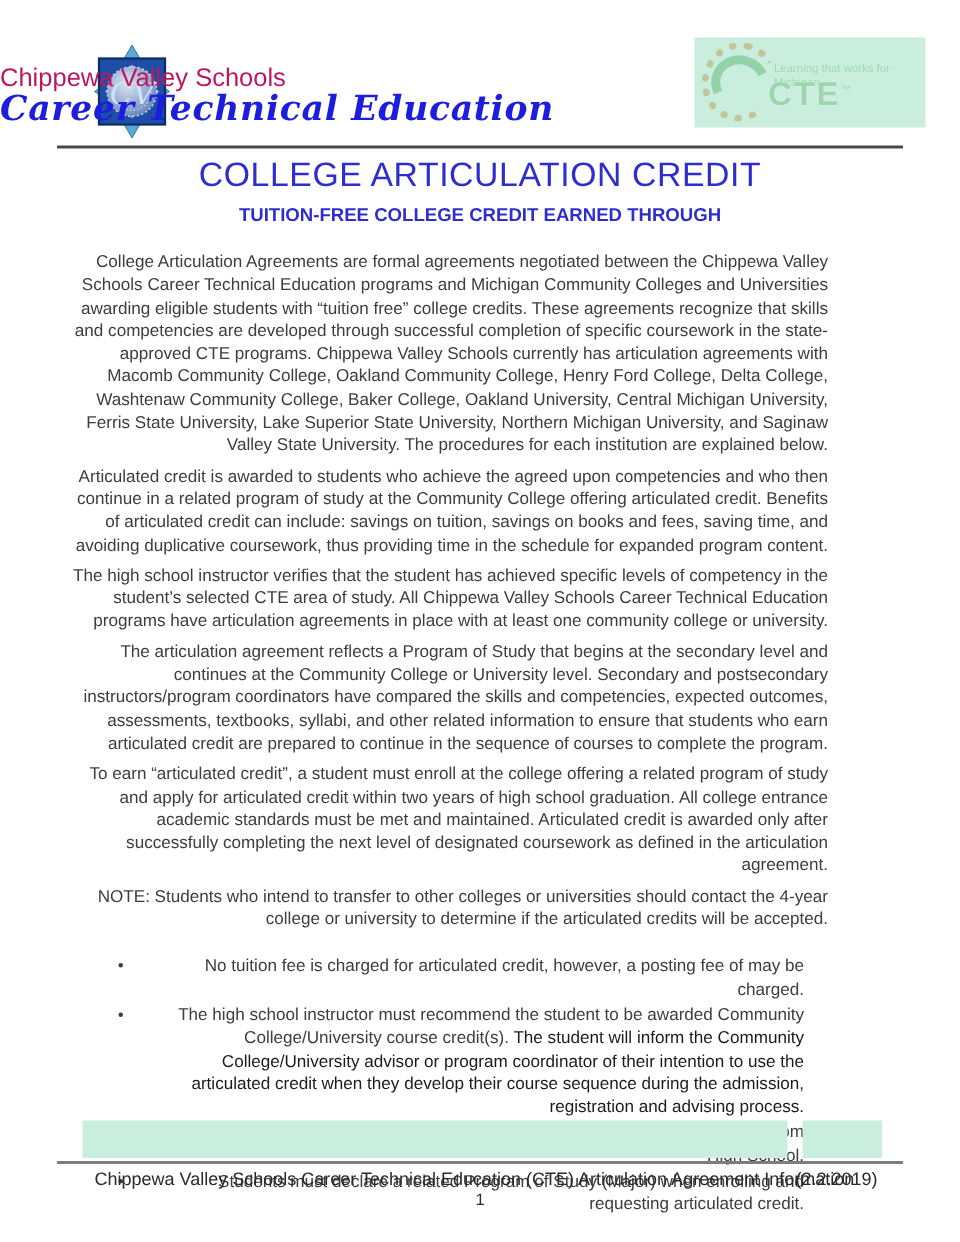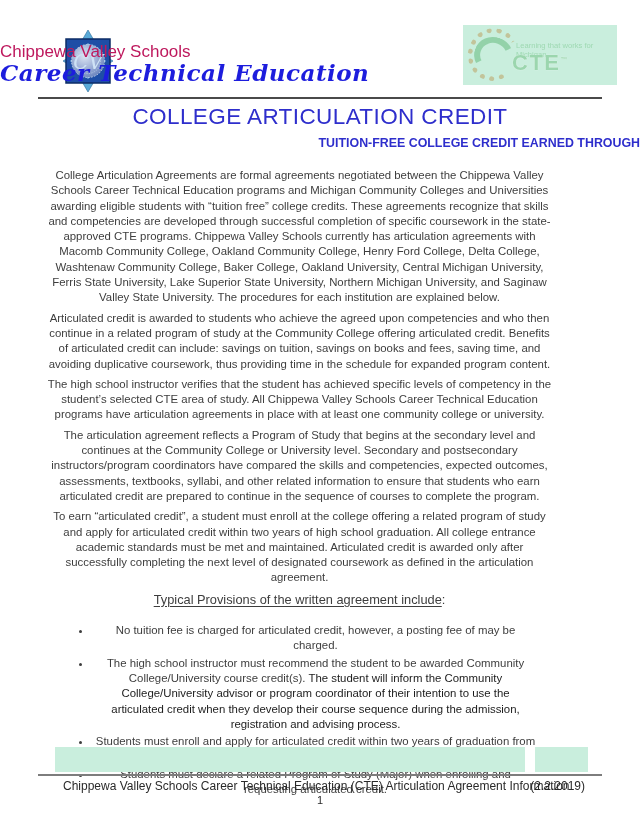--- a/index.html
+++ b/index.html
@@ -59,26 +59,26 @@
   
   .title-block { position:absolute; top:104px; left:0; right:0; text-align:center; }
   .doc-title {
     font-size:22.5px; color:var(--accent-blue, #2e2ecc);
     letter-spacing:0.4px;
   }
   .doc-subtitle {
     font-size:12.4px; font-weight:bold; color:var(--accent-blue, #2e2ecc);
     margin-top:2px;
   }
-  .doc-subtitle.first { margin-top:6px;text-align:right; }
+  .doc-subtitle.first { margin-top:6px; }
   
   .body-col {
     position:absolute; top:168px; left:47px; width:505px;
     font-size:11.4px; line-height:15.3px; color:var(--body-text, #3d3d3d);
-    text-align:center;
+    text-align:right;
   }
   .body-col p { margin:0 0 5px 0; }
   .prov-heading { font-size:12.8px; margin:6px 0 4px 0; }
   .prov-heading .u { text-decoration:underline; text-underline-offset:2px; }
   .body-col ul { margin:16px; padding-left:29px; }
   .body-col li { margin-bottom:2px; padding-left:3px; }
   .emph { color:#1b1b1b; }
   
   .hl { position:absolute; top:747px; height:25px; background:var(--highlight-green, #c9eedd); }
   .hl.wide  { left:55px;  width:470px; }
@@ -142,22 +142,22 @@
     <div class="doc-title">COLLEGE ARTICULATION CREDIT</div>
     <div class="doc-subtitle first">TUITION-FREE COLLEGE CREDIT EARNED THROUGH</div>
   </div>
 
   <div class="body-col">
     <p>College Articulation Agreements are formal agreements negotiated between the Chippewa Valley Schools Career Technical Education programs and Michigan Community Colleges and Universities awarding eligible students with “tuition free” college credits.  These agreements recognize that skills and competencies are developed through successful completion of specific coursework in the state-approved CTE programs.  Chippewa Valley Schools currently has articulation agreements with Macomb Community College, Oakland Community College, Henry Ford College, Delta College, Washtenaw Community College, Baker College, Oakland University, Central Michigan University, Ferris State University, Lake Superior State University, Northern Michigan University, and Saginaw Valley State University.  The procedures for each institution are explained below.</p>
     <p>Articulated credit is awarded to students who achieve the agreed upon competencies and who then continue in a related program of study at the Community College offering articulated credit. Benefits of articulated credit can include:  savings on tuition, savings on books and fees, saving time, and avoiding duplicative coursework, thus providing time in the schedule for expanded program content.</p>
     <p>The high school instructor verifies that the student has achieved specific levels of competency in the student’s selected CTE area of study.  All Chippewa Valley Schools Career Technical Education programs have articulation agreements in place with at least one community college or university.</p>
     <p>The articulation agreement reflects a Program of Study that begins at the secondary level and continues at the Community College or University level.  Secondary and postsecondary instructors/program coordinators have compared the skills and competencies, expected outcomes, assessments, textbooks, syllabi, and other related information to ensure that students who earn articulated credit are prepared to continue in the sequence of courses to complete the program.</p>
     <p>To earn “articulated credit”, a student must enroll at the college offering a related program of study and apply for articulated credit within two years of high school graduation.  All college entrance academic standards must be met and maintained.  Articulated credit is awarded only after successfully completing the next level of designated coursework as defined in the articulation agreement.</p>
+    <p>NOTE:  Students who intend to transfer to other colleges or universities should contact the 4-year college or university to determine if the articulated credits will be accepted.</p>
 
-    <div class="prov-heading"><span class="u">Typical Provisions of the written agreement include</span><span>:</span></div>
 
     <ul>
       <li><span>No tuition fee is charged for articulated credit, however, a posting fee of may be charged.</span><span class="emph"></span></li>
       <li><span>The high school instructor must recommend the student to be awarded Community College/University course credit(s). </span><span class="emph">The student will inform the Community College/University advisor or program coordinator of their intention to use the articulated credit when they develop their course sequence during the admission, registration and advising process.</span></li>
       <li><span>Students must enroll and apply for articulated credit within two years of graduation from High School.</span><span class="emph"></span></li>
       <li><span>Students must declare a related Program of Study (Major) when enrolling and requesting articulated credit.</span><span class="emph"></span></li>
     </ul>
   </div>
 
   <div class="hl wide"></div>

